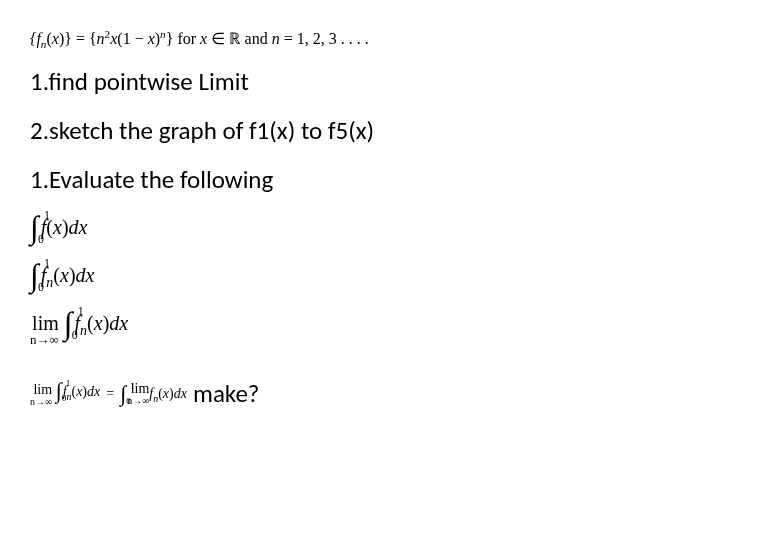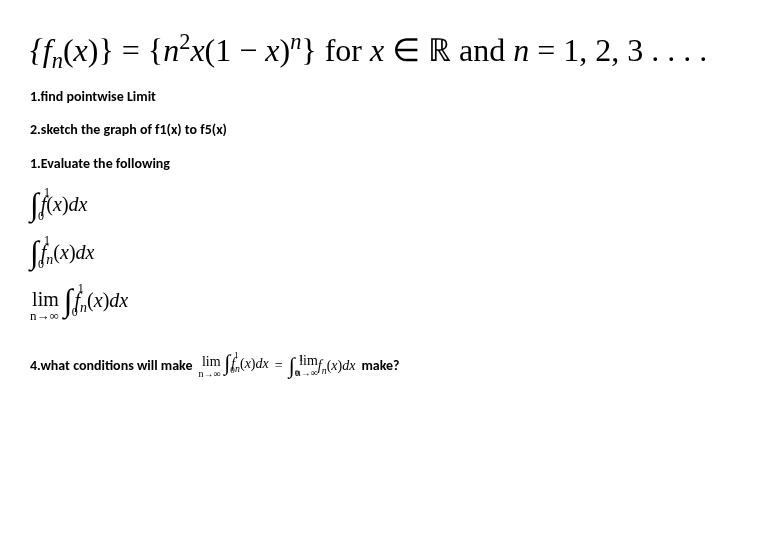--- a/index.html
+++ b/index.html
@@ -9,22 +9,21 @@
     font-size: 20px;
     color: #000;
     background: #fff;
     width: 766px;
     height: 557px;
     box-sizing: border-box;
     line-height: 1.4;
   }
   .sans {
     font-family: Calibri, Arial, sans-serif;
-    font-size: 14px;
-    font-weight: bold;
+    font-size: 25px;
   }
   .line {
     margin-bottom: 14px;
   }
   .math {
     font-family: "Cambria Math", "Times New Roman", serif;
   }
   .bb {
     font-family: "Cambria Math", serif;
   }
@@ -101,21 +100,21 @@
     left: 6px;
   }
   .eq3 {
     margin-top: 10px;
     margin-bottom: 10px;
   }
 </style>
 </head>
 <body>
 
-<div class="line math" style="font-size:32px;">
+<div class="line math" style="font-size:16px;">
   <span><span style="font-style:italic;">{f<sub>n</sub></span>(<span style="font-style:italic;">x</span>)}</span>
   <span> = </span>
   <span>{<span style="font-style:italic;">n</span><sup>2</sup><span style="font-style:italic;">x</span>(1 − <span style="font-style:italic;">x</span>)<sup><span style="font-style:italic;">n</span></sup>}</span>
   <span> for </span>
   <span><span style="font-style:italic;">x</span> ∈ <span class="bb">ℝ</span></span>
   <span> and </span>
   <span><span style="font-style:italic;">n</span> = 1, 2, 3 . . . .</span>
 </div>
 
 <div class="line sans">1.find pointwise Limit</div>
@@ -141,21 +140,20 @@
     <span>lim</span>
     <span class="sub">n→∞</span>
   </span>
   <span class="intwrap">
     <span class="intsym">∫<span class="up">1</span><span class="lo">0</span></span>
     <span style="font-style:italic;">f<sub>n</sub></span>(<span style="font-style:italic;">x</span>)<span style="font-style:italic;">dx</span>
   </span>
 </div>
 
 <div class="q4row">
-  <span class="sans">4.what conditions will make</span>
 
   <span class="math small-math">
     <span class="limblock">
       <span>lim</span>
       <span class="sub">n→∞</span>
     </span>
     <span class="intwrap">
       <span class="intsym-sm">∫<span class="up">1</span><span class="lo">0</span></span>
       <span style="font-style:italic;">f<sub>n</sub></span>(<span style="font-style:italic;">x</span>)<span style="font-style:italic;">dx</span>
     </span>

